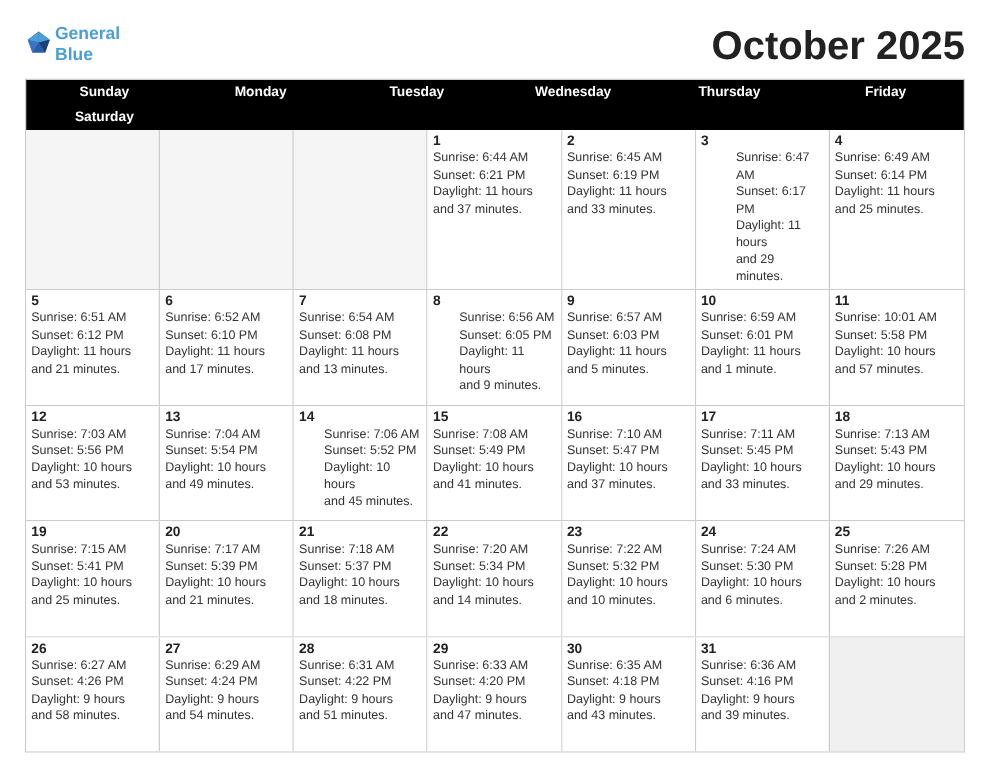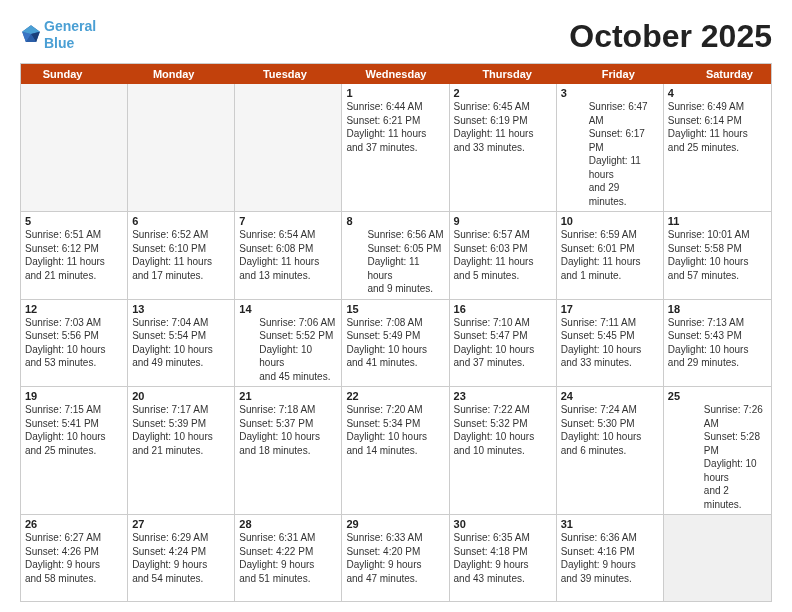--- a/index.html
+++ b/index.html
@@ -55,23 +55,22 @@
       color: #555;
     }
     .calendar {
       flex: 1;
       display: flex;
       flex-direction: column;
       border: 1px solid #ccc;
     }
     .cal-header {
       display: grid;
-      grid-template-columns: repeat(7, 1fr);
-      background: #c2410c;
-      gap: 28px;
+      grid-template-columns: repeat(6, 1fr);
+      background: #000000;
     }
     .cal-header-cell {
       color: #fff;
       font-size: 11px;
       font-weight: bold;
       text-align: center;
       padding: 4px 2px;
     }
     .cal-body {
       flex: 1;
@@ -325,21 +324,21 @@
           </div>
           <div class="cal-cell">
             <div class="day-num">24</div>
             <div class="day-info" style="white-space: pre-line;">Sunrise: 7:24 AM
 Sunset: 5:30 PM
 Daylight: 10 hours
 and 6 minutes.</div>
           </div>
           <div class="cal-cell">
             <div class="day-num">25</div>
-            <div class="day-info" style="white-space: pre-line; margin-left: 36px;">Sunrise: 7:26 AM
+            <div class="day-info" style="white-space: pre-line;">Sunrise: 7:26 AM
 Sunset: 5:28 PM
 Daylight: 10 hours
 and 2 minutes.</div>
           </div>
         </div>
         <div class="cal-row">
           <div class="cal-cell">
             <div class="day-num">26</div>
             <div class="day-info" style="white-space: pre-line;">Sunrise: 6:27 AM
 Sunset: 4:26 PM

